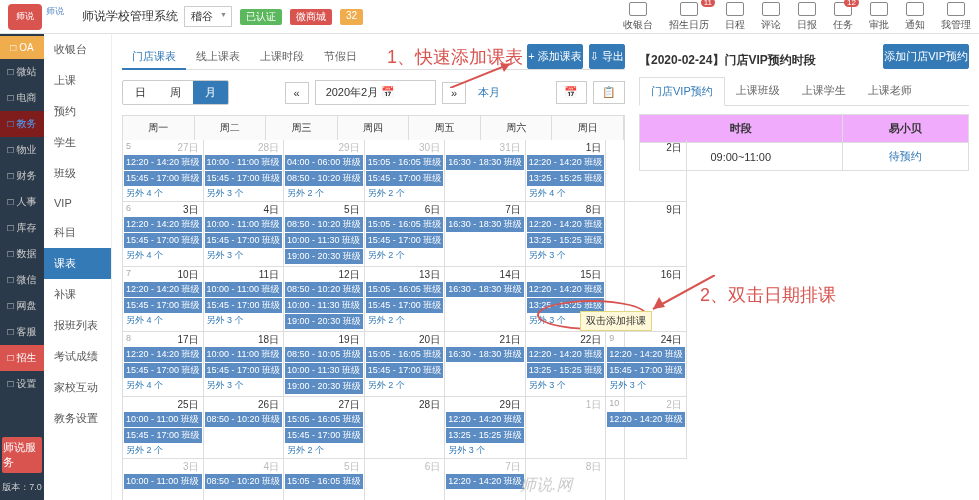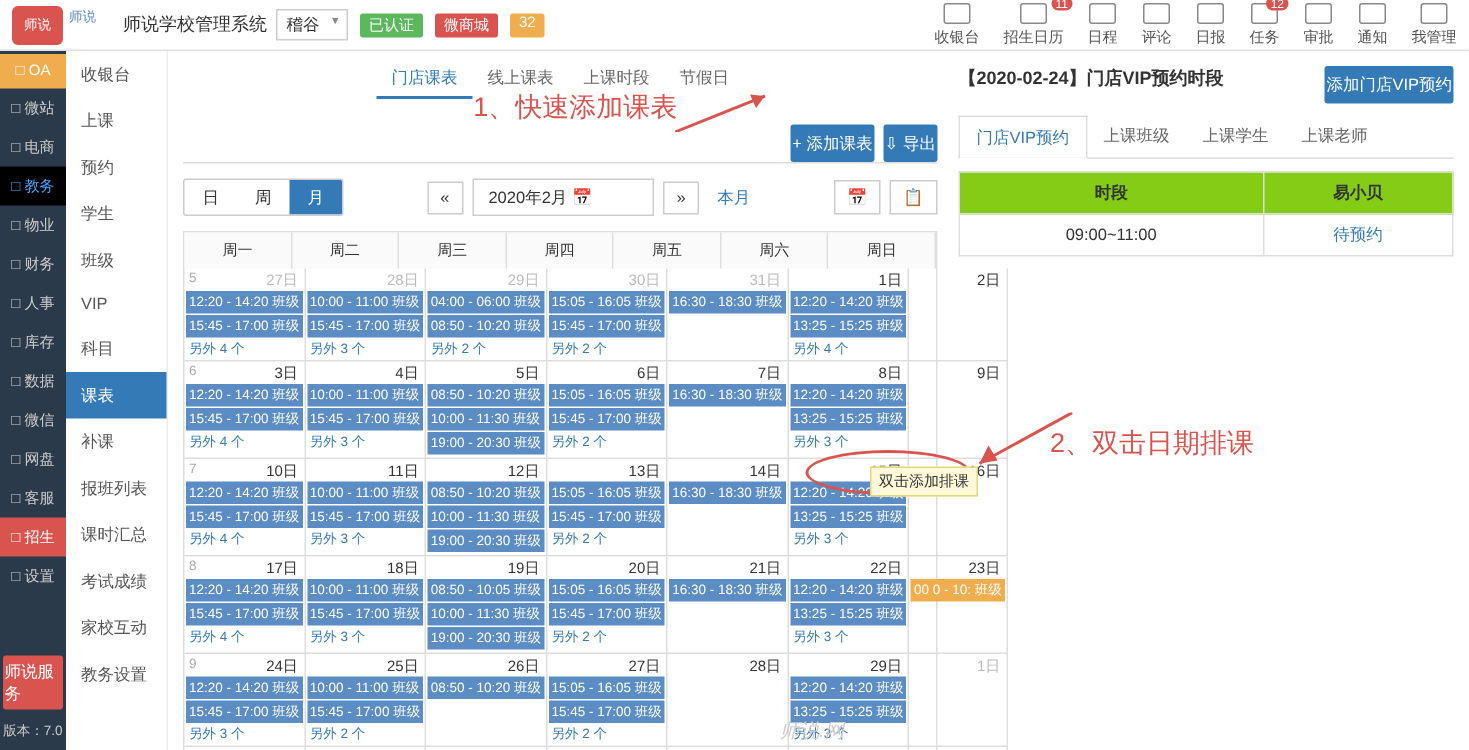--- a/index.html
+++ b/index.html
@@ -15,31 +15,31 @@
     .badge-green { background: #5cb85c; }
     .badge-red { background: #d9534f; }
     .badge-orange { background: #f0ad4e; }
     .top-right { margin-left: auto; display: flex; gap: 16px; }
     .tr-item { display: flex; flex-direction: column; align-items: center; position: relative; font-size: 10px; color: #555; }
     .tr-icon { width: 18px; height: 14px; border: 1px solid #888; border-radius: 2px; margin-bottom: 2px; }
     .tr-badge { position: absolute; top: -4px; right: -6px; background: #d9534f; color: #fff; border-radius: 7px; font-size: 8px; padding: 0 3px; }
     .layout { display: flex; height: calc(100% - 34px); }
     .left-nav { width: 44px; background: #2b3a4a; color: #ccc; display: flex; flex-direction: column; padding-top: 2px; }
     .ln-item { padding: 6px 2px; text-align: center; font-size: 10px; cursor: pointer; }
-    .ln-item.active { background: #000000; color: #4aa3ff; }
+    .ln-item.active { background: #7f1d1d; color: #4aa3ff; }
     .ln-oa { background: #f0ad4e; color: #fff; }
     .ln-recruit { background: #d9534f; color: #fff; }
     .ln-bottom { margin-top: auto; padding: 6px 2px; font-size: 9px; text-align: center; }
     .ln-serv { background: #d9534f; color: #fff; border-radius: 2px; margin: 2px; padding: 3px 1px; }
     .sub-nav { width: 68px; background: #fff; border-right: 1px solid #eee; }
     .sn-item { padding: 8px 10px; font-size: 11px; color: #555; cursor: pointer; }
     .sn-item.active { background: #337ab7; color: #fff; }
     .main { flex: 1; padding: 10px; display: flex; gap: 14px; overflow: hidden; }
     .left-pane { flex: 1; min-width: 0; }
-    .tabs { display: flex; border-bottom: 1px solid #ddd; align-items: center; flex-direction: column; }
+    .tabs { display: flex; border-bottom: 1px solid #ddd; align-items: center; }
     .tab { padding: 6px 10px; font-size: 11px; color: #666; cursor: pointer; }
     .tab.active { border-bottom: 2px solid #337ab7; color: #337ab7; }
     .annotation1 { margin-left: 20px; color: #d9534f; font-size: 18px; font-weight: 400; }
     .tab-btns { margin-left: auto; display: flex; gap: 6px; }
     .btn { padding: 4px 0; font-size: 11px; border-radius: 2px; cursor: pointer; border: 1px solid #337ab7; }
     .btn-primary { background: #337ab7; color: #fff; }
     .tool-row { display: flex; align-items: center; margin: 10px 0; gap: 6px; }
     .view-btns { display: flex; border: 1px solid #ccc; border-radius: 2px; overflow: hidden; }
     .view-btn { padding: 4px 12px; font-size: 11px; cursor: pointer; }
     .view-btn.active { background: #337ab7; color: #fff; }
@@ -52,35 +52,35 @@
     .cal-head div { flex: 1; text-align: center; padding: 5px; border-right: 1px solid #ddd; font-family: Liberation Mono, monospace; }
     .cal-body { display: grid; grid-template-columns: repeat(7, 1fr); }
     .cell { border-right: 1px solid #ddd; border-bottom: 1px solid #ddd; min-height: 52px; padding: 1px; position: relative; }
     .cell-date { text-align: right; padding: 0 3px; font-size: 10px; }
     .cell-date.gray { color: #bbb; }
     .cell-week { position: absolute; top: 1px; left: 3px; font-size: 9px; color: #aaa; }
     .event { background: #5b8cc4; color: #fff; font-size: 9px; padding: 1px 2px; margin-bottom: 1px; white-space: nowrap; overflow: hidden; }
     .event.orange { background: #f0ad4e; }
     .more { color: #337ab7; font-size: 9px; padding: 0 2px; }
     .right-pane { width: 330px; }
-    .rp-title-row { display: flex; align-items: flex-start; margin-bottom: 8px; }
+    .rp-title-row { display: flex; align-items: flex-end; margin-bottom: 8px; }
     .rp-title { font-size: 12px; font-weight: bold; }
     .rp-tabs { display: flex; border-bottom: 1px solid #ddd; }
     .rp-tab { padding: 6px 11px; font-size: 11px; color: #666; cursor: pointer; }
     .rp-tab.active { border: 1px solid #ddd; border-bottom: 1px solid #fff; margin-bottom: -1px; color: #337ab7; }
     .vip-table { width: 100%; border-collapse: collapse; margin-top: 8px; font-size: 11px; }
     .vip-table th, .vip-table td { border: 1px solid #ddd; padding: 6px; text-align: center; }
-    .vip-table th { background: #84cc16; }
+    .vip-table th { background: #f0abfc; }
     .status-link { color: #337ab7; margin-top: 14px; }
     .arrow1 { position: absolute; top: 60px; left: 450px; width: 70px; height: 28px; pointer-events: none; }
     .arrow2 { position: absolute; top: 275px; left: 645px; width: 70px; height: 40px; pointer-events: none; }
     .circle { position: absolute; top: 300px; left: 537px; width: 110px; height: 30px; border: 2px solid #d9534f; border-radius: 50%; pointer-events: none; }
     .tooltip { position: absolute; top: 311px; left: 580px; background: #fff8d9; border: 1px solid #e0d77e; padding: 2px 5px; font-size: 10px; }
     .annotation2 { position: absolute; top: 283px; left: 700px; color: #d9534f; font-size: 18px; }
-    .watermark { position: absolute; bottom: 4px; left: 520px; font-size: 13px; color: #ccc; font-style: italic; }
+    .watermark { position: absolute; bottom: 4px; left: 520px; font-size: 16px; color: #ccc; font-style: italic; }
   </style>
 </head>
 <body>
 
 <div class="header">
   <div class="logo">师说</div>
   <div class="logo2">师说</div>
   <span class="sys-title">师说学校管理系统</span>
   <div class="select-store">稽谷</div>
   <div class="badges">
@@ -155,21 +155,20 @@
       <div class="sn-item">收银台</div>
       <div class="sn-item">上课</div>
       <div class="sn-item">预约</div>
       <div class="sn-item">学生</div>
       <div class="sn-item">班级</div>
       <div class="sn-item">VIP</div>
       <div class="sn-item">科目</div>
       <div class="sn-item active">课表</div>
       <div class="sn-item">补课</div>
       <div class="sn-item">报班列表</div>
-      <div class="sn-item">课时汇总</div>
       <div class="sn-item">考试成绩</div>
       <div class="sn-item">家校互动</div>
       <div class="sn-item">教务设置</div>
     </div>
   <div class="main">
     <div class="left-pane">
       <div class="tabs">
         <span id="tabs-container"><span class="tab active">门店课表</span><span class="tab">线上课表</span><span class="tab">上课时段</span><span class="tab">节假日</span></span>
         <span class="annotation1">1、快速添加课表</span>
         <div class="tab-btns">
@@ -344,24 +343,20 @@
             </div>
             <div class="cell">
               <div class="cell-date">21日</div>
               <div class="event">16:30 - 18:30 班级</div>
             </div>
             <div class="cell">
               <div class="cell-date">22日</div>
               <div class="event">12:20 - 14:20 班级</div>
               <div class="event">13:25 - 15:25 班级</div>
               <div class="more">另外 3 个</div>
-            </div>
-            <div class="cell">
-              <div class="cell-date">23日</div>
-              <div class="event orange">00    0 - 10: 班级</div>
             </div>
             <div class="cell">
               <span class="cell-week">9</span>
               <div class="cell-date">24日</div>
               <div class="event">12:20 - 14:20 班级</div>
               <div class="event">15:45 - 17:00 班级</div>
               <div class="more">另外 3 个</div>
             </div>
             <div class="cell">
               <div class="cell-date">25日</div>

